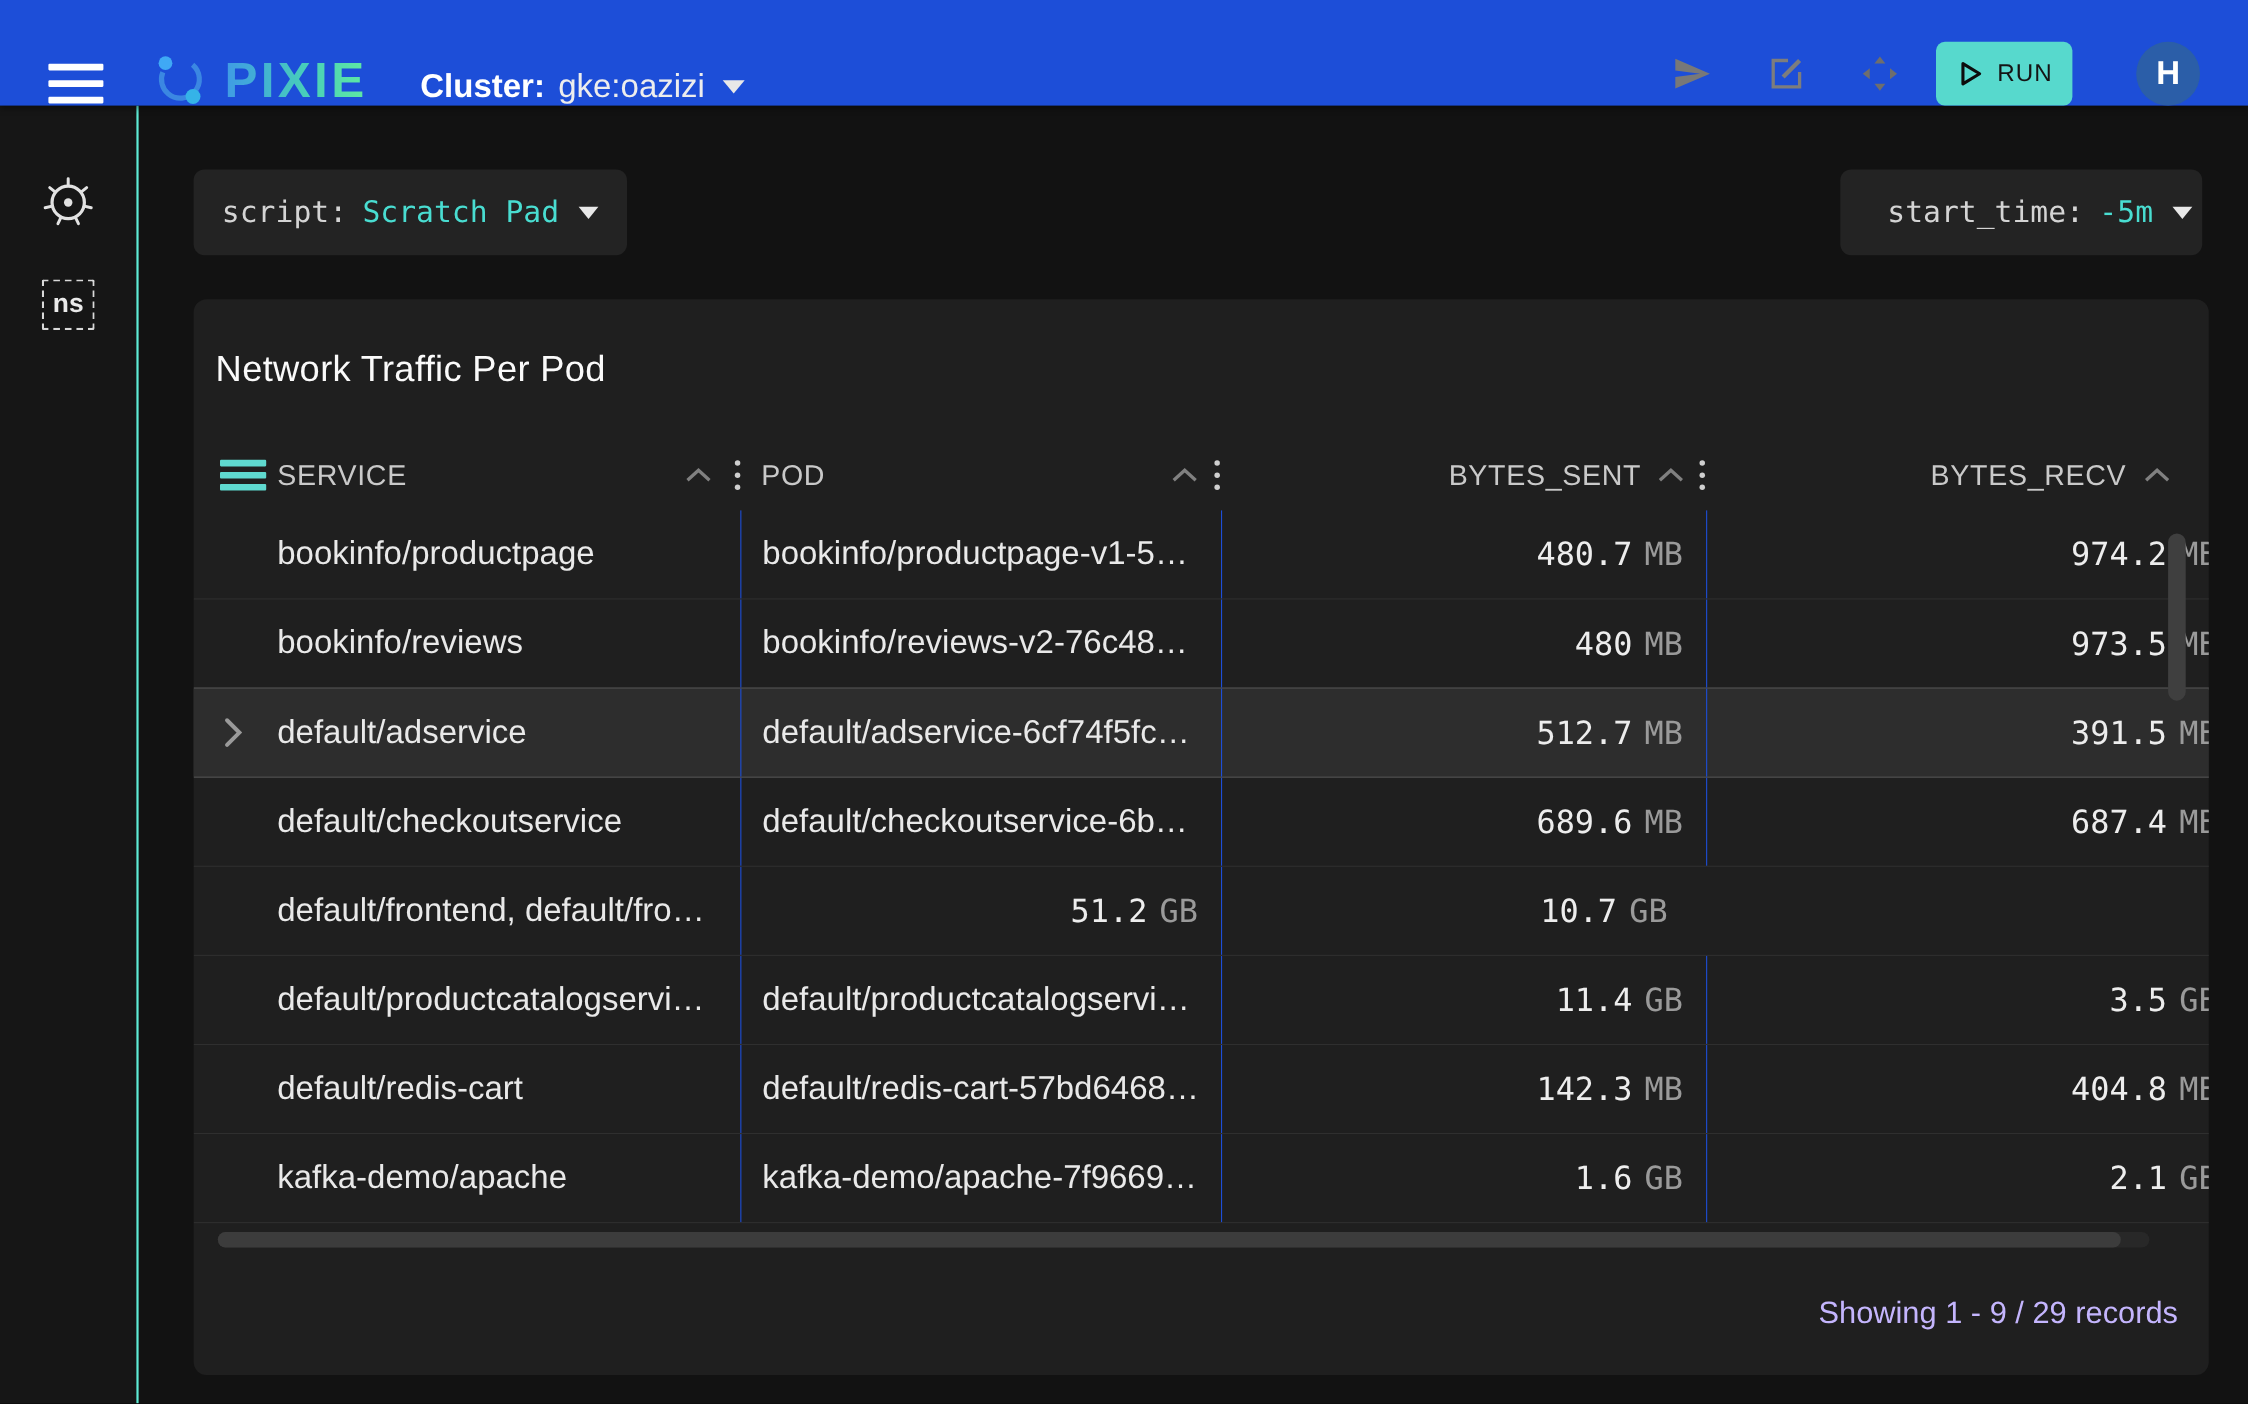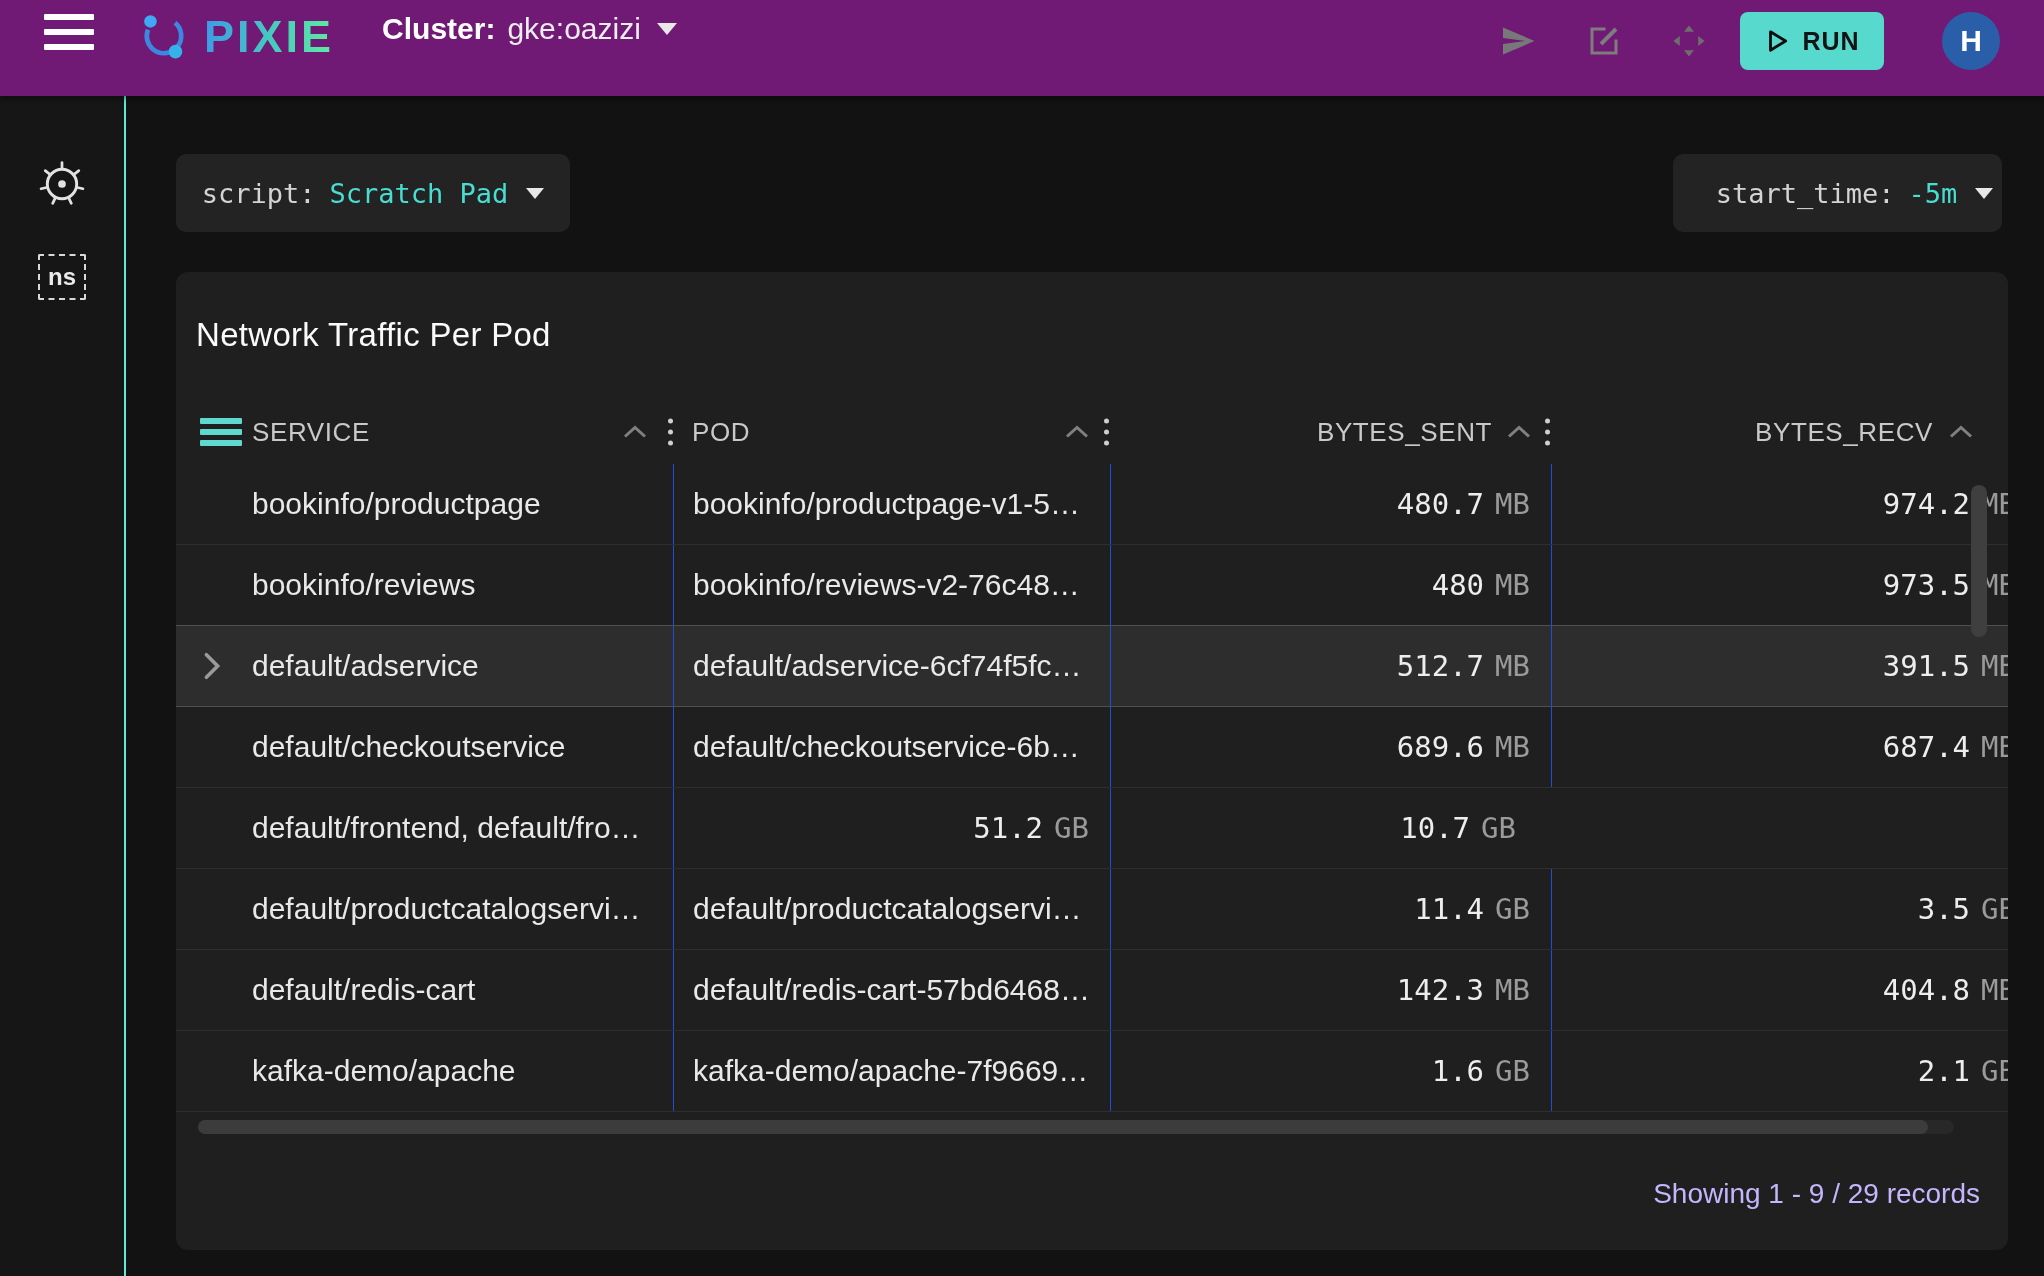--- a/index.html
+++ b/index.html
@@ -1,38 +1,38 @@
 <!DOCTYPE html>
 <html><head>
 <meta charset="utf-8">
 <style>
   html,body{margin:0;padding:0;background:#0d0d0d;}
   .stage{position:relative;width:2044px;height:1276px;overflow:hidden;background:#121212;
          font-family:"Liberation Sans",sans-serif;-webkit-font-smoothing:antialiased;}
 
   
-  .topbar{position:absolute;top:0;left:0;right:0;height:96px;background:#701a75;
-          display:flex;align-items:flex-start;padding:12px 44px 0 44px;box-sizing:border-box;
+  .topbar{position:absolute;top:0;left:0;right:0;height:96px;background:#1d4ed8;
+          display:flex;align-items:flex-end;padding:12px 44px 0 44px;box-sizing:border-box;
           box-shadow:0 2px 6px rgba(0,0,0,.45);z-index:5;}
   .hamburger{width:52px;height:40px;display:flex;flex-direction:column;justify-content:center;gap:9px;
              background:none;border:none;cursor:pointer;padding:0;}
   .hamburger span{display:block;width:50px;height:6px;background:#ffffff;border-radius:1px;}
   .logo{display:flex;align-items:center;gap:16px;margin-left:44px;cursor:pointer;}
   .wordmark{font-size:45px;font-weight:800;letter-spacing:3px;
             background:linear-gradient(90deg,#3f9ae6 0%,#47cdbb 55%,#5fe9a2 100%);
             -webkit-background-clip:text;background-clip:text;color:transparent;line-height:1;}
   .cluster{display:flex;align-items:center;margin-left:48px;cursor:pointer;font-size:30px;color:#ededed;}
   .cluster b{font-weight:700;color:#ffffff;margin-right:12px;}
   .caret-down{width:0;height:0;border-left:10px solid transparent;border-right:10px solid transparent;
               border-top:12px solid #e8e8e8;margin-left:16px;}
   .topbar-right{margin-left:auto;display:flex;align-items:center;}
   .icon-btn{background:none;border:none;padding:0;cursor:pointer;display:flex;align-items:center;justify-content:center;}
-  .run-btn{display:flex;align-items:center;justify-content:center;gap:12px;width:144px;height:58px;
+  .run-btn{display:flex;align-items:center;justify-content:center;gap:12px;width:124px;height:58px;
            background:#57d9cd;border:none;border-radius:8px;cursor:pointer;
-           font-family:"Liberation Sans",sans-serif;font-size:25px;font-weight:700;color:#141414;letter-spacing:1px;}
+           font-family:"Liberation Sans",sans-serif;font-size:22px;font-weight:400;color:#141414;letter-spacing:1px;}
   .avatar{width:58px;height:58px;border-radius:50%;background:#2b5ea8;border:none;cursor:pointer;
           color:#ffffff;font-size:30px;font-weight:600;display:flex;align-items:center;justify-content:center;
           font-family:"Liberation Sans",sans-serif;}
 
   
   .sidebar{position:absolute;left:0;top:96px;bottom:0;width:126px;background:#161616;
            border-right:2px solid #5eead4;box-sizing:border-box;}
   .side-btn{position:absolute;left:50%;transform:translateX(-50%);background:none;border:none;cursor:pointer;padding:0;}
   .k8s-btn{top:62px;}
   .ns-btn{top:158px;width:48px;height:46px;border:2px dashed #d9d9d9;border-radius:2px;

